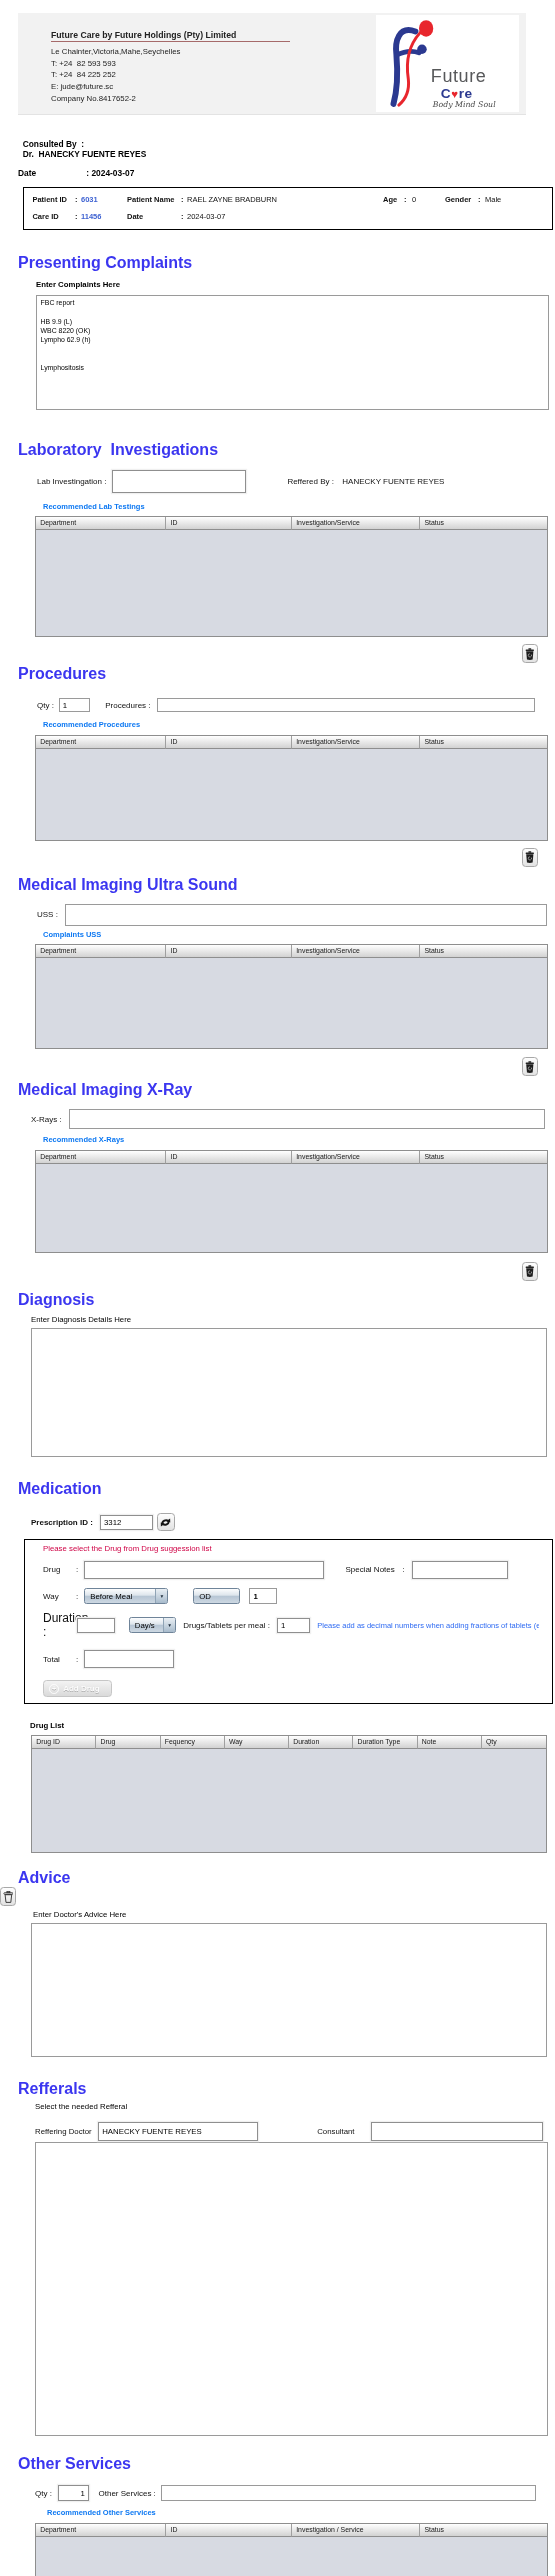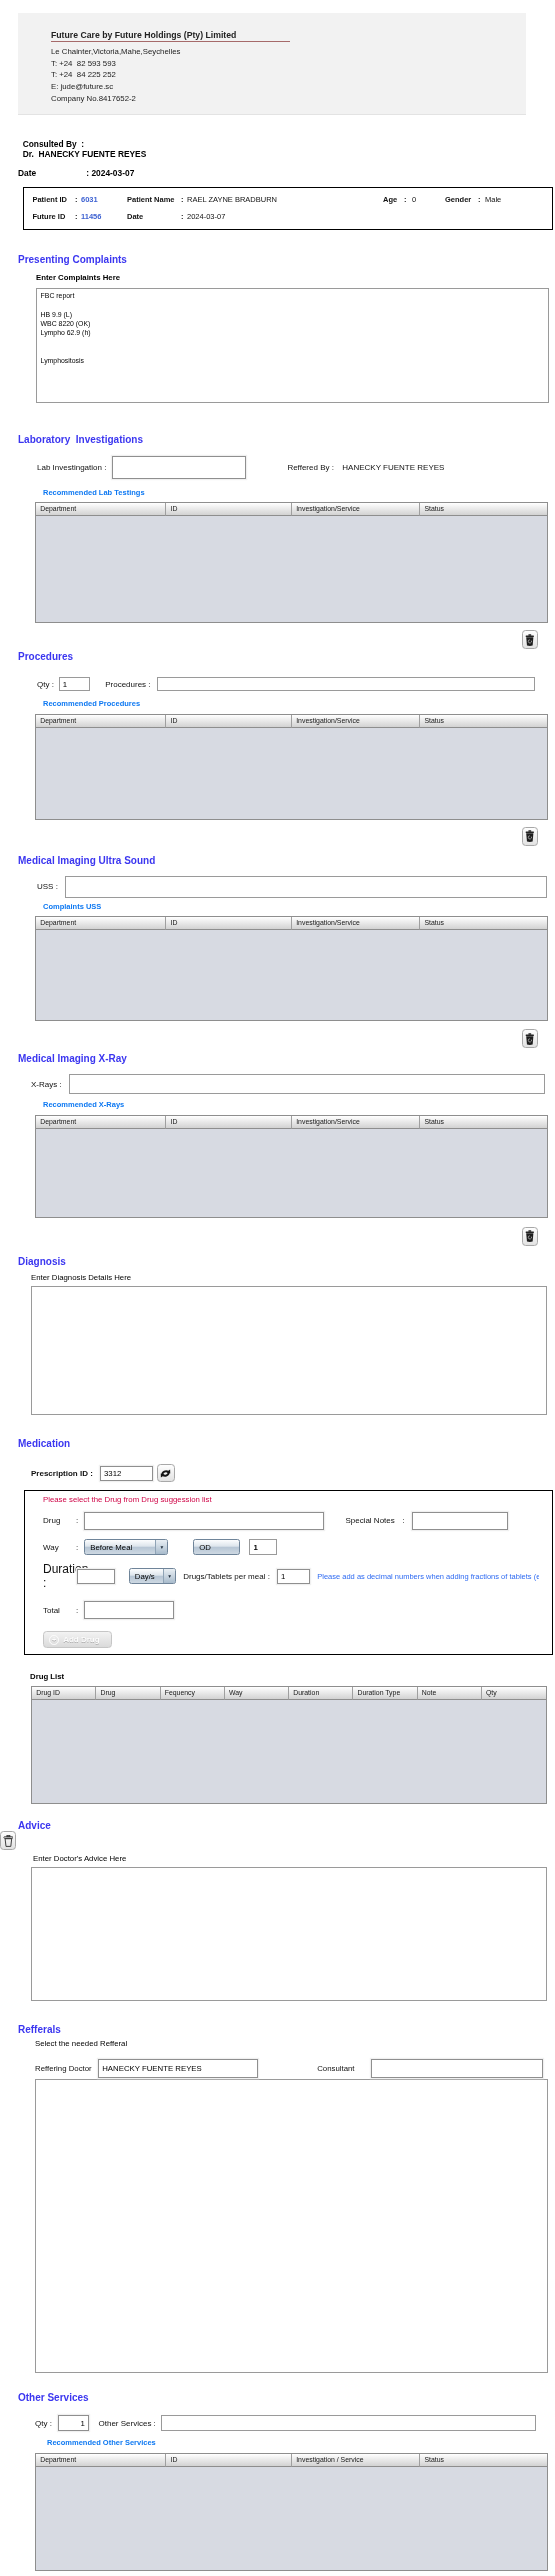--- a/index.html
+++ b/index.html
@@ -35,21 +35,21 @@
   
   .patient-box {
     margin:8.4px 0 0 23px; width:530px; height:43px;
     border:1.2px solid #000; position:relative; background:#fff;
   }
   .pb-item { position:absolute; font-size:7.5px; }
   .pb-label { font-weight:bold; }
   .pb-blue { color:#3f63d2; font-weight:bold; }
 
   
-  .section-title { margin-left:18px; font-size:10px; font-weight:bold; color:#3b36f0; white-space:pre-wrap; }
+  .section-title { margin-left:18px; font-size:16px; font-weight:bold; color:#3b36f0; white-space:pre-wrap; }
   .sub-label { font-size:7.8px; font-weight:bold; color:#000; }
   .rec-label { font-size:7.5px; font-weight:bold; color:#0d78f2;padding-left:8px; }
   .txt { background:#fff; border:0.6px solid #9a9a9a; font-family:"Liberation Sans", sans-serif; }
   textarea.txt { resize:none; font-size:6.9px; line-height:1.35; padding:1.8px 3.6px; width:513px; display:block; }
   input.txt { font-size:7.8px; padding:1.2px 3px; }
   .sunken { box-shadow:0 0 0 1.2px #f0f0f0; border:0.6px solid #8f8f8f; }
 
   
   .rec-table { margin-left:35px; width:513px; border:0.6px solid #8e8e8e; }
   .rec-head { display:flex; height:13px; }
@@ -111,20 +111,32 @@
 <body>
 
 <div class="header-box">
   <div class="company-info">
     <div class="company-name">Future Care by Future Holdings (Pty) Limited</div>
     <div class="company-line">Le Chainter,Victoria,Mahe,Seychelles</div>
     <div class="company-line pre">T: +24  82 593 593</div>
     <div class="company-line pre">T: +24  84 225 252</div>
     <div class="company-line">E: jude@future.sc</div>
     <div class="company-line">Company No.8417652-2</div>
+  </div>
+  <div class="logo">
+    <svg class="logo-swoosh" width="57" height="91" viewBox="0 0 96 152">
+      <path d="M58 22 C30 12 23 38 26 62 C29 98 27 122 21 144" stroke="#2b3990" stroke-width="10" fill="none" stroke-linecap="round"></path>
+      <path d="M26 62 C40 55 54 54 64 58" stroke="#2b3990" stroke-width="8" fill="none" stroke-linecap="round"></path>
+      <path d="M66 24 C46 46 42 76 46 102 C48 120 42 136 30 146" stroke="#e8262d" stroke-width="5" fill="none" stroke-linecap="round"></path>
+      <ellipse cx="76" cy="17" rx="12" ry="14" fill="#e8262d"></ellipse>
+      <circle cx="69" cy="52" r="8" fill="#2b3990"></circle>
+    </svg>
+    <div class="logo-future">Future</div>
+    <div class="logo-care"><span>C</span><span class="logo-heart">♥</span><span>re</span></div>
+    <div class="logo-tagline">Body Mind Soul</div>
   </div>
 </div>
 
 <div class="consult-row pre" style="margin-top:14.3px;">
   <span class="lbl pre">Consulted By  :</span>
   <span class="pre">Dr.  HANECKY FUENTE REYES</span>
 </div>
 <div class="consult-row" style="margin-top:9px;">
   <span class="lbl" style="width:66px;">Date</span>
   <span>:</span>
@@ -137,21 +149,21 @@
   <span class="pb-item pb-blue" style="left:57px; top:7.2px;">6031</span>
   <span class="pb-item pb-label" style="left:103px; top:7.2px;">Patient Name</span>
   <span class="pb-item pb-label" style="left:157px; top:7.2px;">:</span>
   <span class="pb-item" style="left:163px; top:7.2px;">RAEL ZAYNE BRADBURN</span>
   <span class="pb-item pb-label" style="left:359px; top:7.2px;">Age</span>
   <span class="pb-item pb-label" style="left:380px; top:7.2px;">:</span>
   <span class="pb-item" style="left:388px; top:7.2px;">0</span>
   <span class="pb-item pb-label" style="left:421px; top:7.2px;">Gender</span>
   <span class="pb-item pb-label" style="left:454px; top:7.2px;">:</span>
   <span class="pb-item" style="left:461px; top:7.2px;">Male</span>
-  <span class="pb-item pb-label" style="left:8.4px; top:24px;">Future ID</span>
+  <span class="pb-item pb-label" style="left:8.4px; top:24px;">Care ID</span>
   <span class="pb-item pb-label" style="left:51px; top:24px;">:</span>
   <span class="pb-item pb-blue" style="left:57px; top:24px;">11456</span>
   <span class="pb-item pb-label" style="left:103px; top:24px;">Date</span>
   <span class="pb-item pb-label" style="left:157px; top:24px;">:</span>
   <span class="pb-item" style="left:163px; top:24px;">2024-03-07</span>
 </div>
 
 <div class="section-title" style="margin-top:24px;">Presenting Complaints</div>
 <div class="sub-label" style="margin:8.4px 0 0 36px;">Enter Complaints Here</div>
 <textarea class="txt" style="margin: 6px 0px 0px 36px; height: 115px;">FBC report

